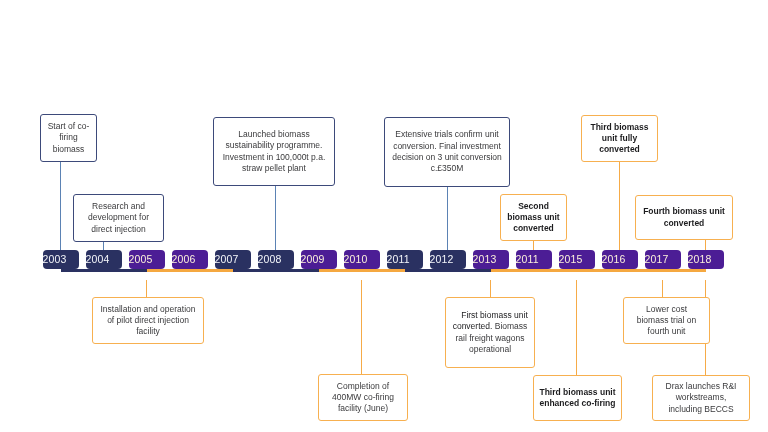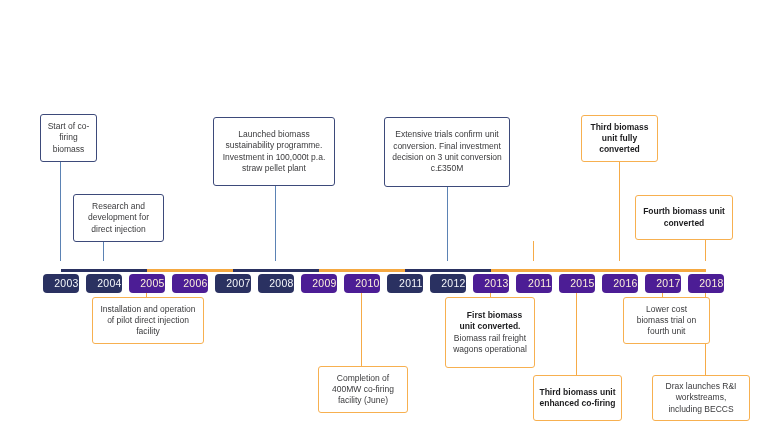--- a/index.html
+++ b/index.html
@@ -2,43 +2,43 @@
 <html><head>
 <meta charset="utf-8">
 <style>
   html,body{margin:0;padding:0;background:#ffffff;}
   .canvas{
     position:relative;width:768px;height:432px;background:#ffffff;overflow:hidden;
     font-family:"Liberation Sans","DejaVu Sans",sans-serif;
   }
   
   .pill{
-    position:absolute;top:274px;width:36px;height:19px;border-radius:4px;
-    font-size:10.5px;line-height:19px;text-align:right;letter-spacing:.2px;z-index:3;
+    position:absolute;top:250px;width:36px;height:19px;border-radius:4px;
+    font-size:10.5px;line-height:19px;text-align:left;letter-spacing:.2px;z-index:3;
   }
   .pill.navy{background:#2A3161;color:#F4F6FA;}
   .pill.orange{background:#4c1d95;color:#FCF0DB;}
   
   .seg{position:absolute;top:269px;height:3px;width:43px;z-index:1;}
   .seg.navy{background:#2A3161;}
   .seg.orange{background:#F5A840;}
   
   .vline{position:absolute;width:1.6px;z-index:1;}
   .vline.blue{background:#5B82B4;}
   .vline.orange{background:#F6AB47;}
   
   .box{
     position:absolute;background:#ffffff;border-radius:3px;z-index:2;
     display:flex;align-items:center;justify-content:center;text-align:center;
     font-size:8.5px;line-height:1.33;color:#3A3A3C;padding:3px 5px;box-sizing:border-box;
   }
   .box.navy-border{border:1.5px solid #3D4A7A;}
   .box.orange-border{border:1.5px solid #F7B050;}
   .box.bold{font-weight:bold;color:#1C1C1E;}
-  .box .b{font-weight:bold;color:#1C1C1E;margin-left:9px;}
+  .box .b{font-weight:normal;color:#1C1C1E;margin-left:9px;}
 </style>
 </head>
 <body>
 
 <div class="canvas">
 
   <div class="seg navy" style="left:60.5px"></div>
   <div class="seg navy" style="left:103.5px"></div>
   <div class="seg orange" style="left:146.5px"></div>
   <div class="seg orange" style="left:189.5px"></div>
@@ -94,34 +94,37 @@
   </div>
 
   <div class="box navy-border" style="left:213px;top:117px;width:122px;height:69px">
     <span>Launched biomass sustainability programme. Investment in 100,000t p.a. straw pellet plant</span>
   </div>
 
   <div class="box navy-border" style="left:384px;top:117px;width:126px;height:70px">
     <span>Extensive trials confirm unit conversion. Final investment decision on 3 unit conversion c.£350M</span>
   </div>
 
+  <div class="box orange-border bold" style="left:500px;top:194px;width:67px;height:47px">
+    <span>Second biomass unit converted</span>
+  </div>
 
   <div class="box orange-border bold" style="left:581px;top:115px;width:77px;height:47px">
     <span>Third biomass unit fully converted</span>
   </div>
 
   <div class="box orange-border bold" style="left:635px;top:195px;width:98px;height:45px">
     <span>Fourth biomass unit converted</span>
   </div>
 
   <div class="box orange-border" style="left:92px;top:297px;width:112px;height:47px">
     <span>Installation and operation of pilot direct injection facility</span>
   </div>
 
-  <div class="box orange-border" style="left:318px;top:366px;width:90px;height:47px">
+  <div class="box orange-border" style="left:318px;top:374px;width:90px;height:47px">
     <span>Completion of 400MW co-firing facility (June)</span>
   </div>
 
   <div class="box orange-border" style="left:445px;top:297px;width:90px;height:71px">
     <span><span class="b">First biomass unit converted.</span> <span>Biomass rail freight wagons operational</span></span>
   </div>
 
   <div class="box orange-border bold" style="left:533px;top:375px;width:89px;height:46px">
     <span>Third biomass unit enhanced co-firing</span>
   </div>

